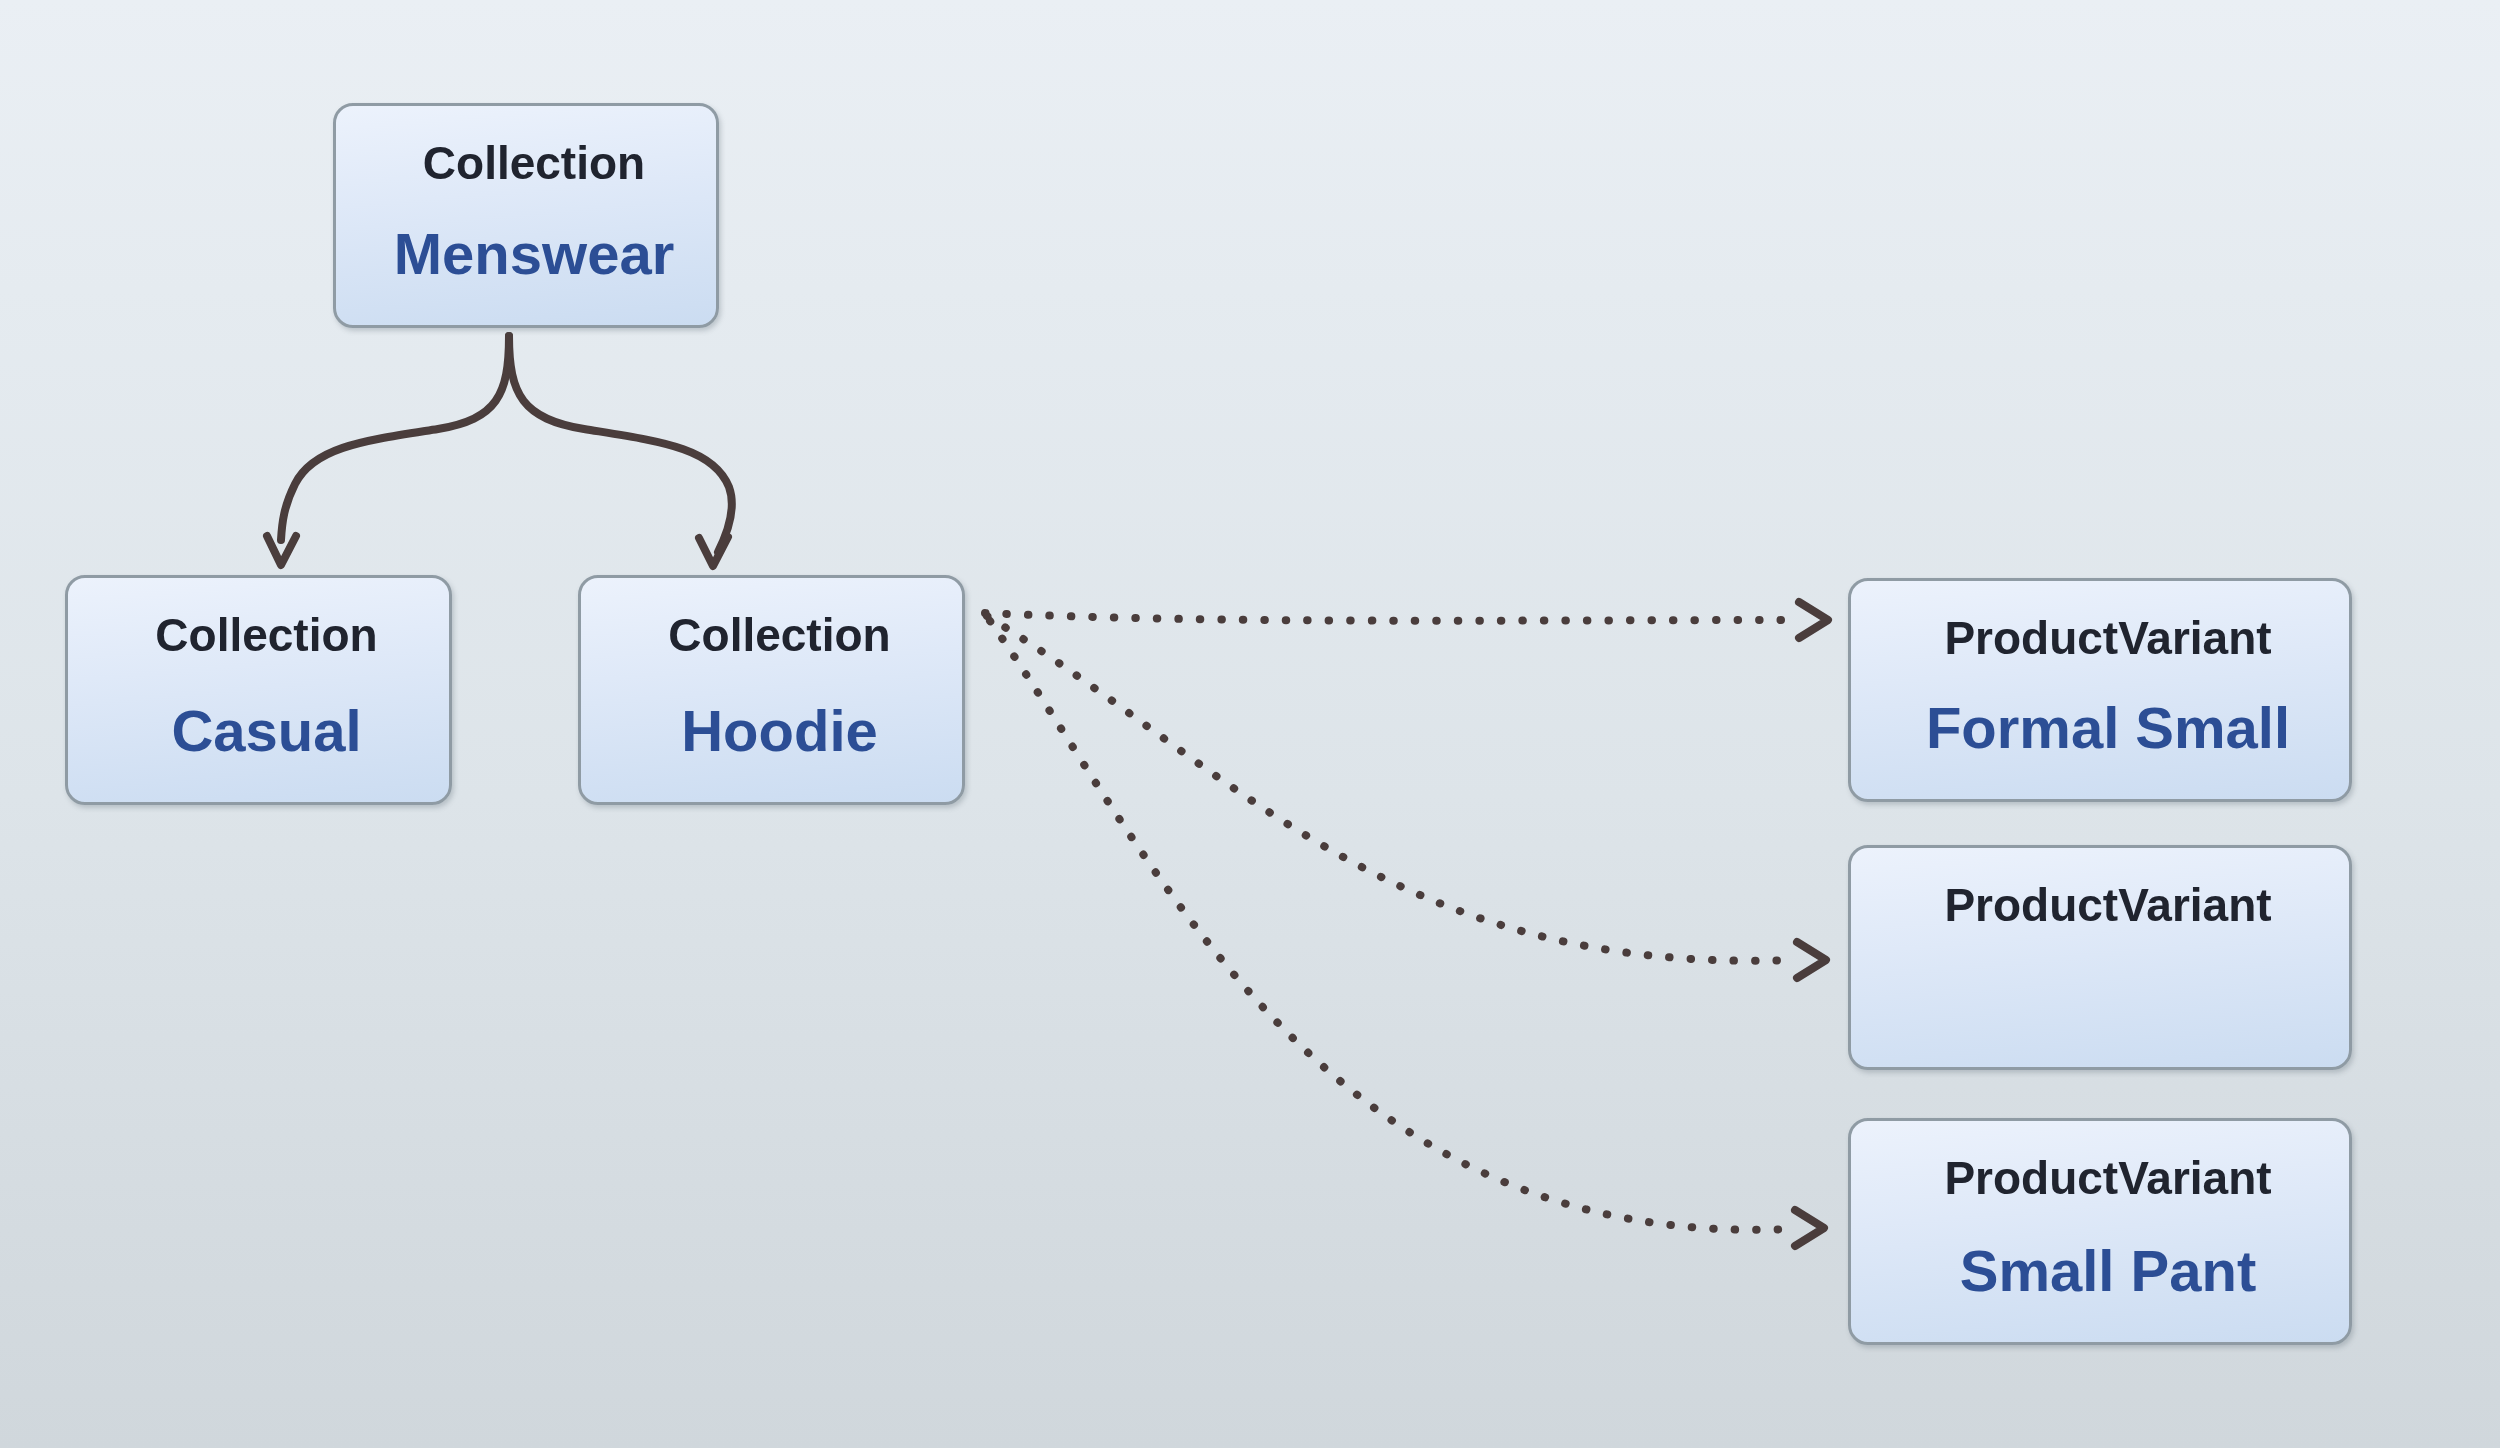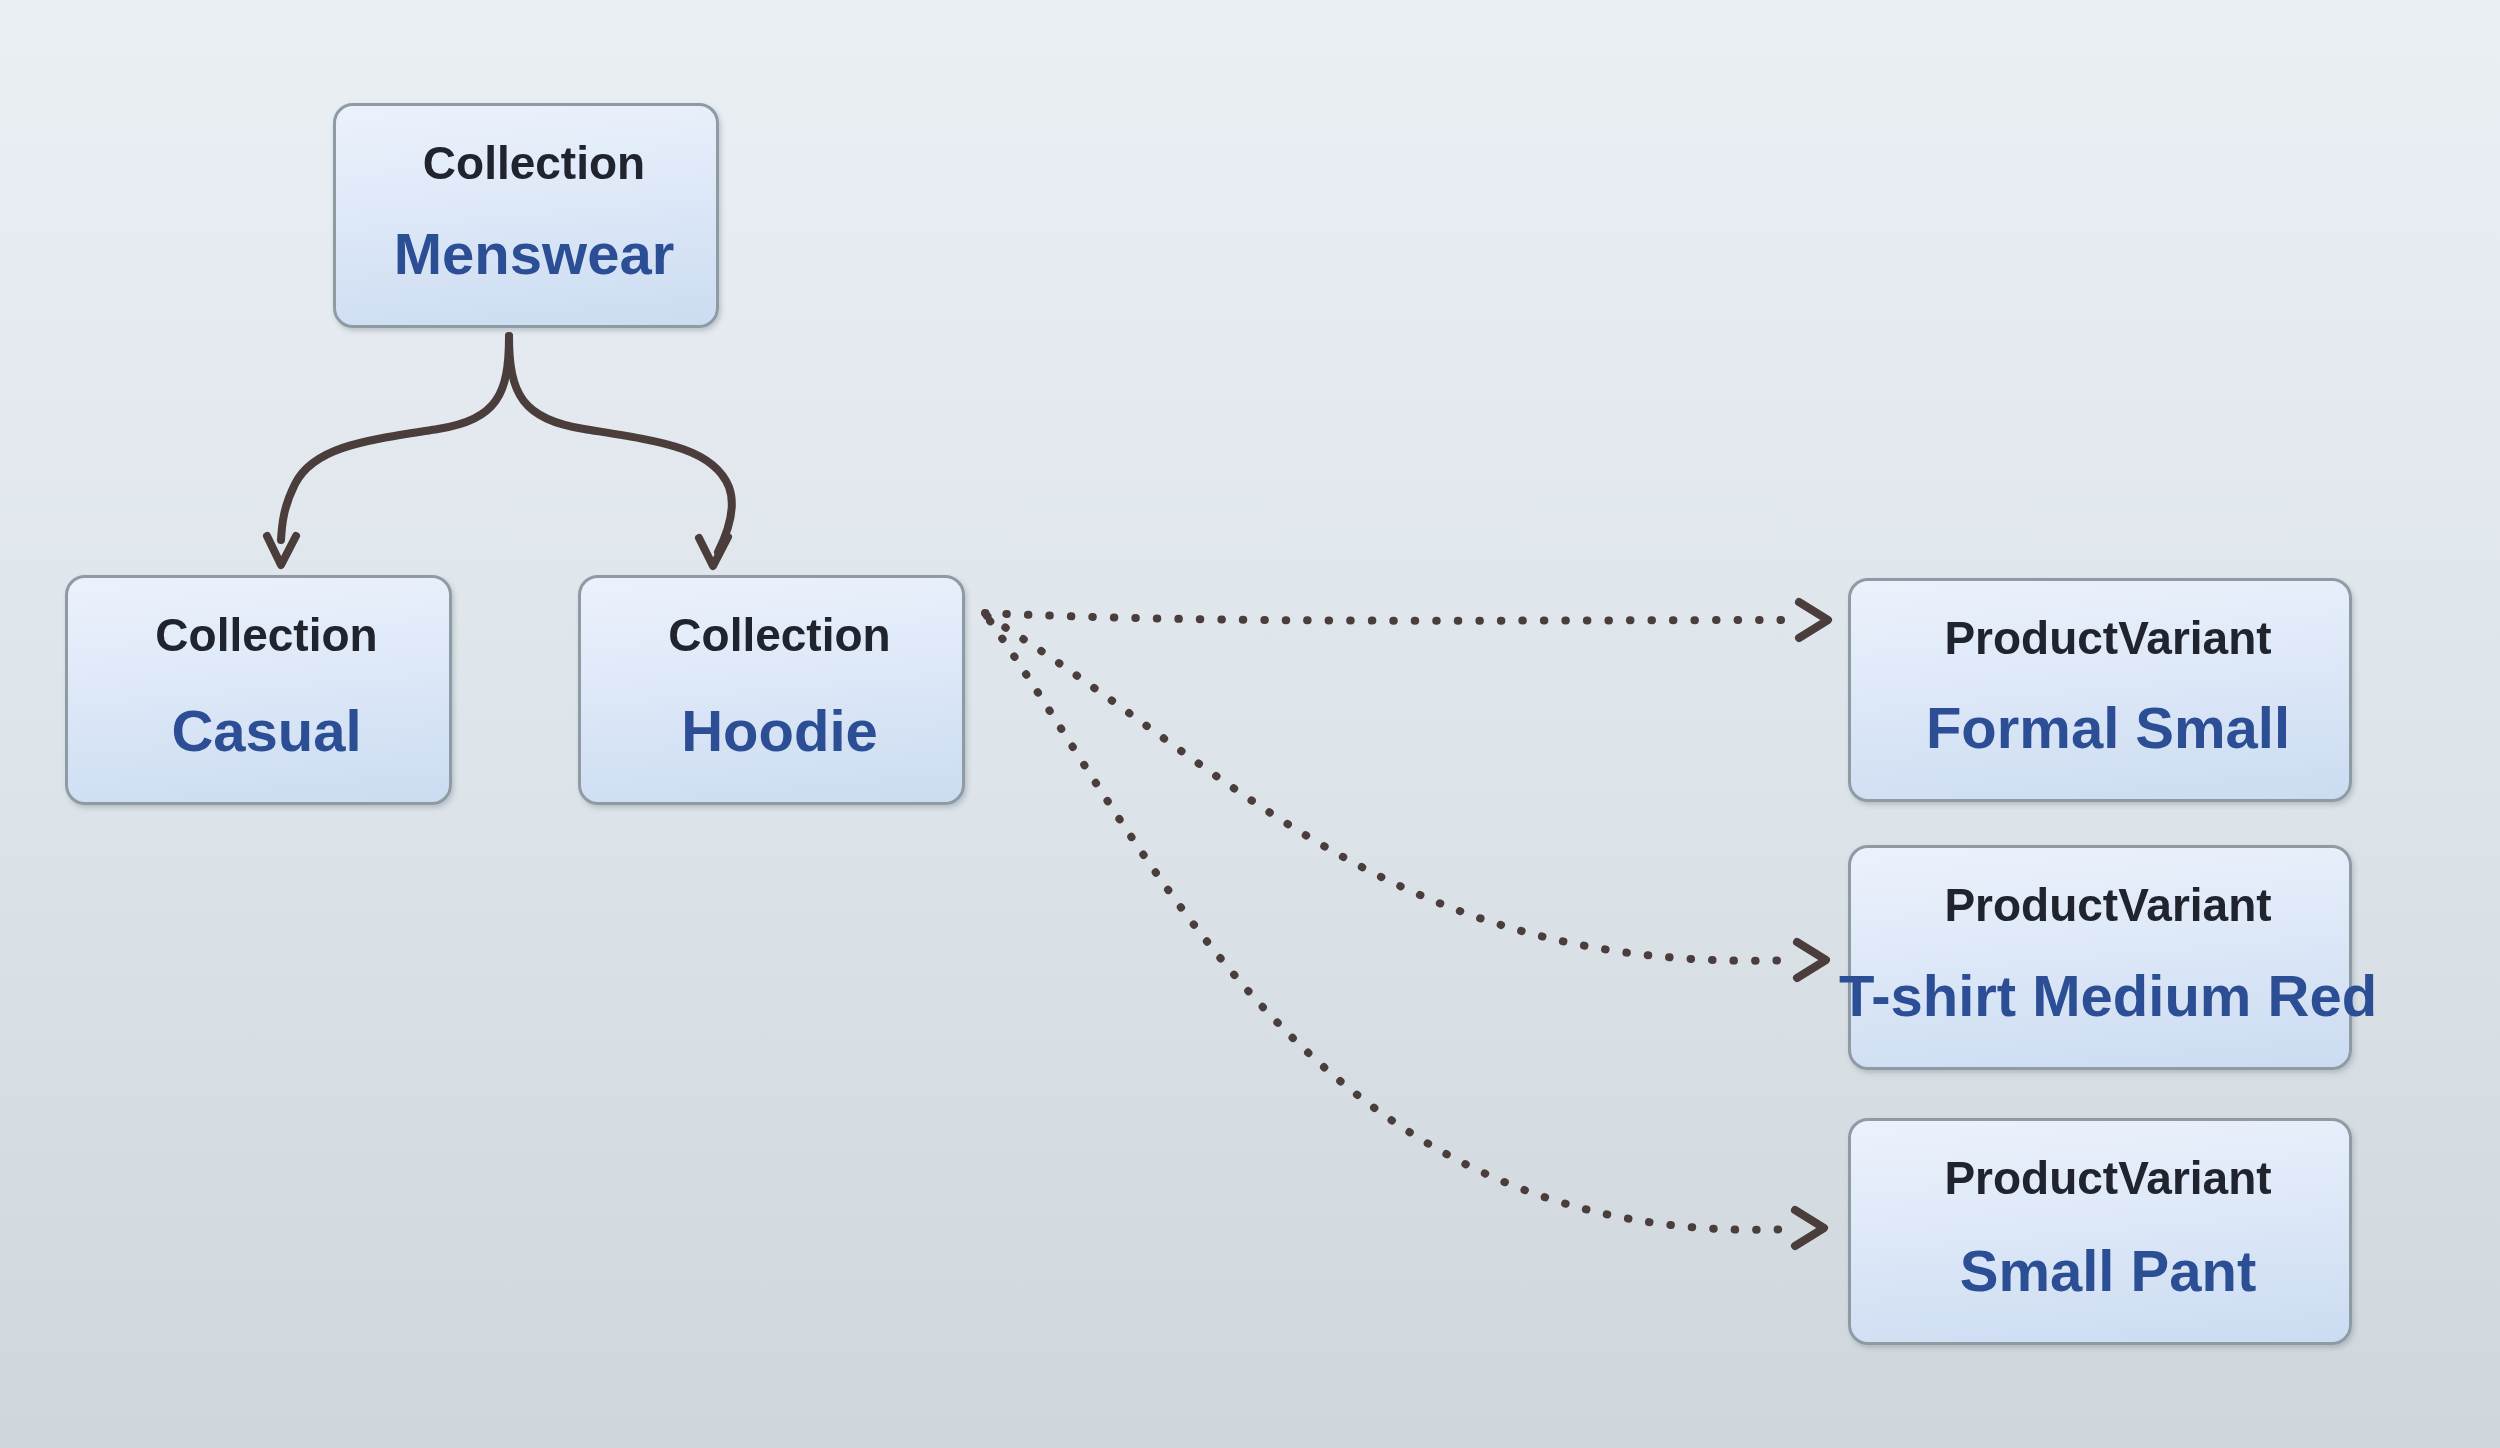--- a/index.html
+++ b/index.html
@@ -106,21 +106,20 @@
     <span class="node-label">Hoodie</span>
   </div>
 
   <div id="node-hoodie" class="node">
     <span class="node-type">ProductVariant</span>
     <span class="node-label">Formal Small</span>
   </div>
 
   <div id="node-tshirt" class="node">
     <span class="node-type">ProductVariant</span>
-    <span class="node-label">T-shirt Medium Red</span>
   </div>
 
   <div id="node-jogger" class="node">
     <span class="node-type">ProductVariant</span>
     <span class="node-label">Small Pant</span>
   </div>
 
 </div>
 
 </body></html>

